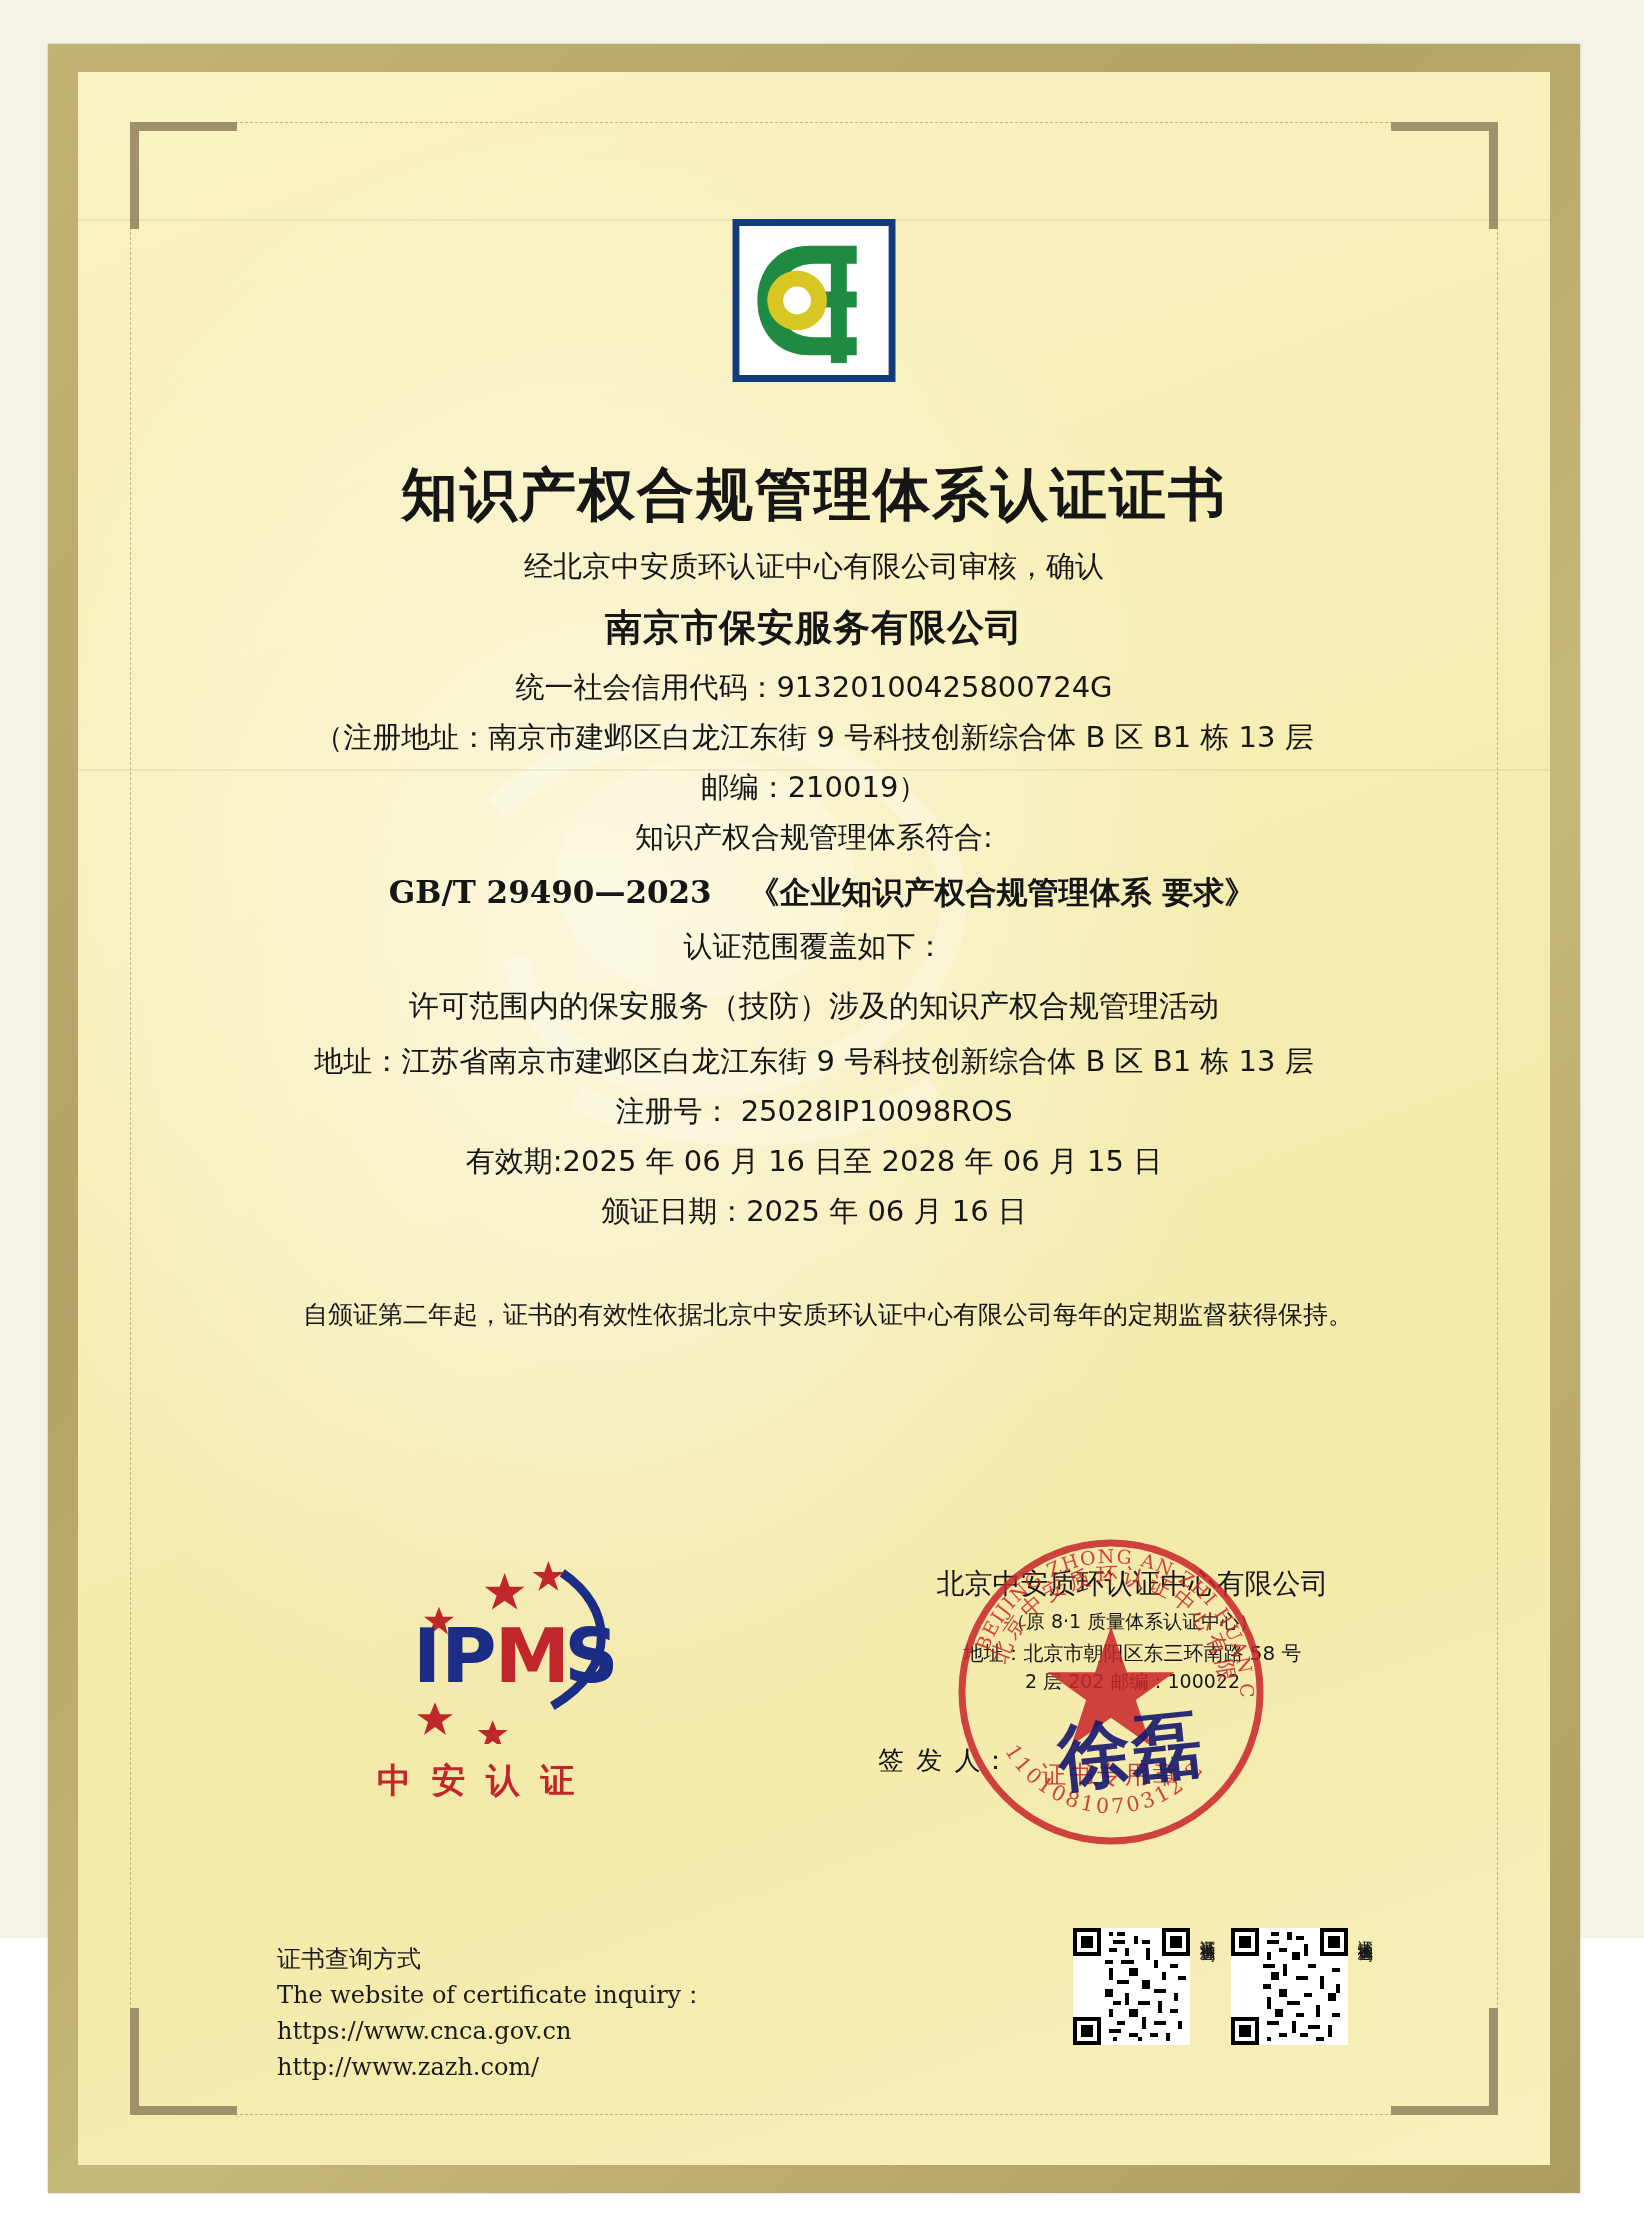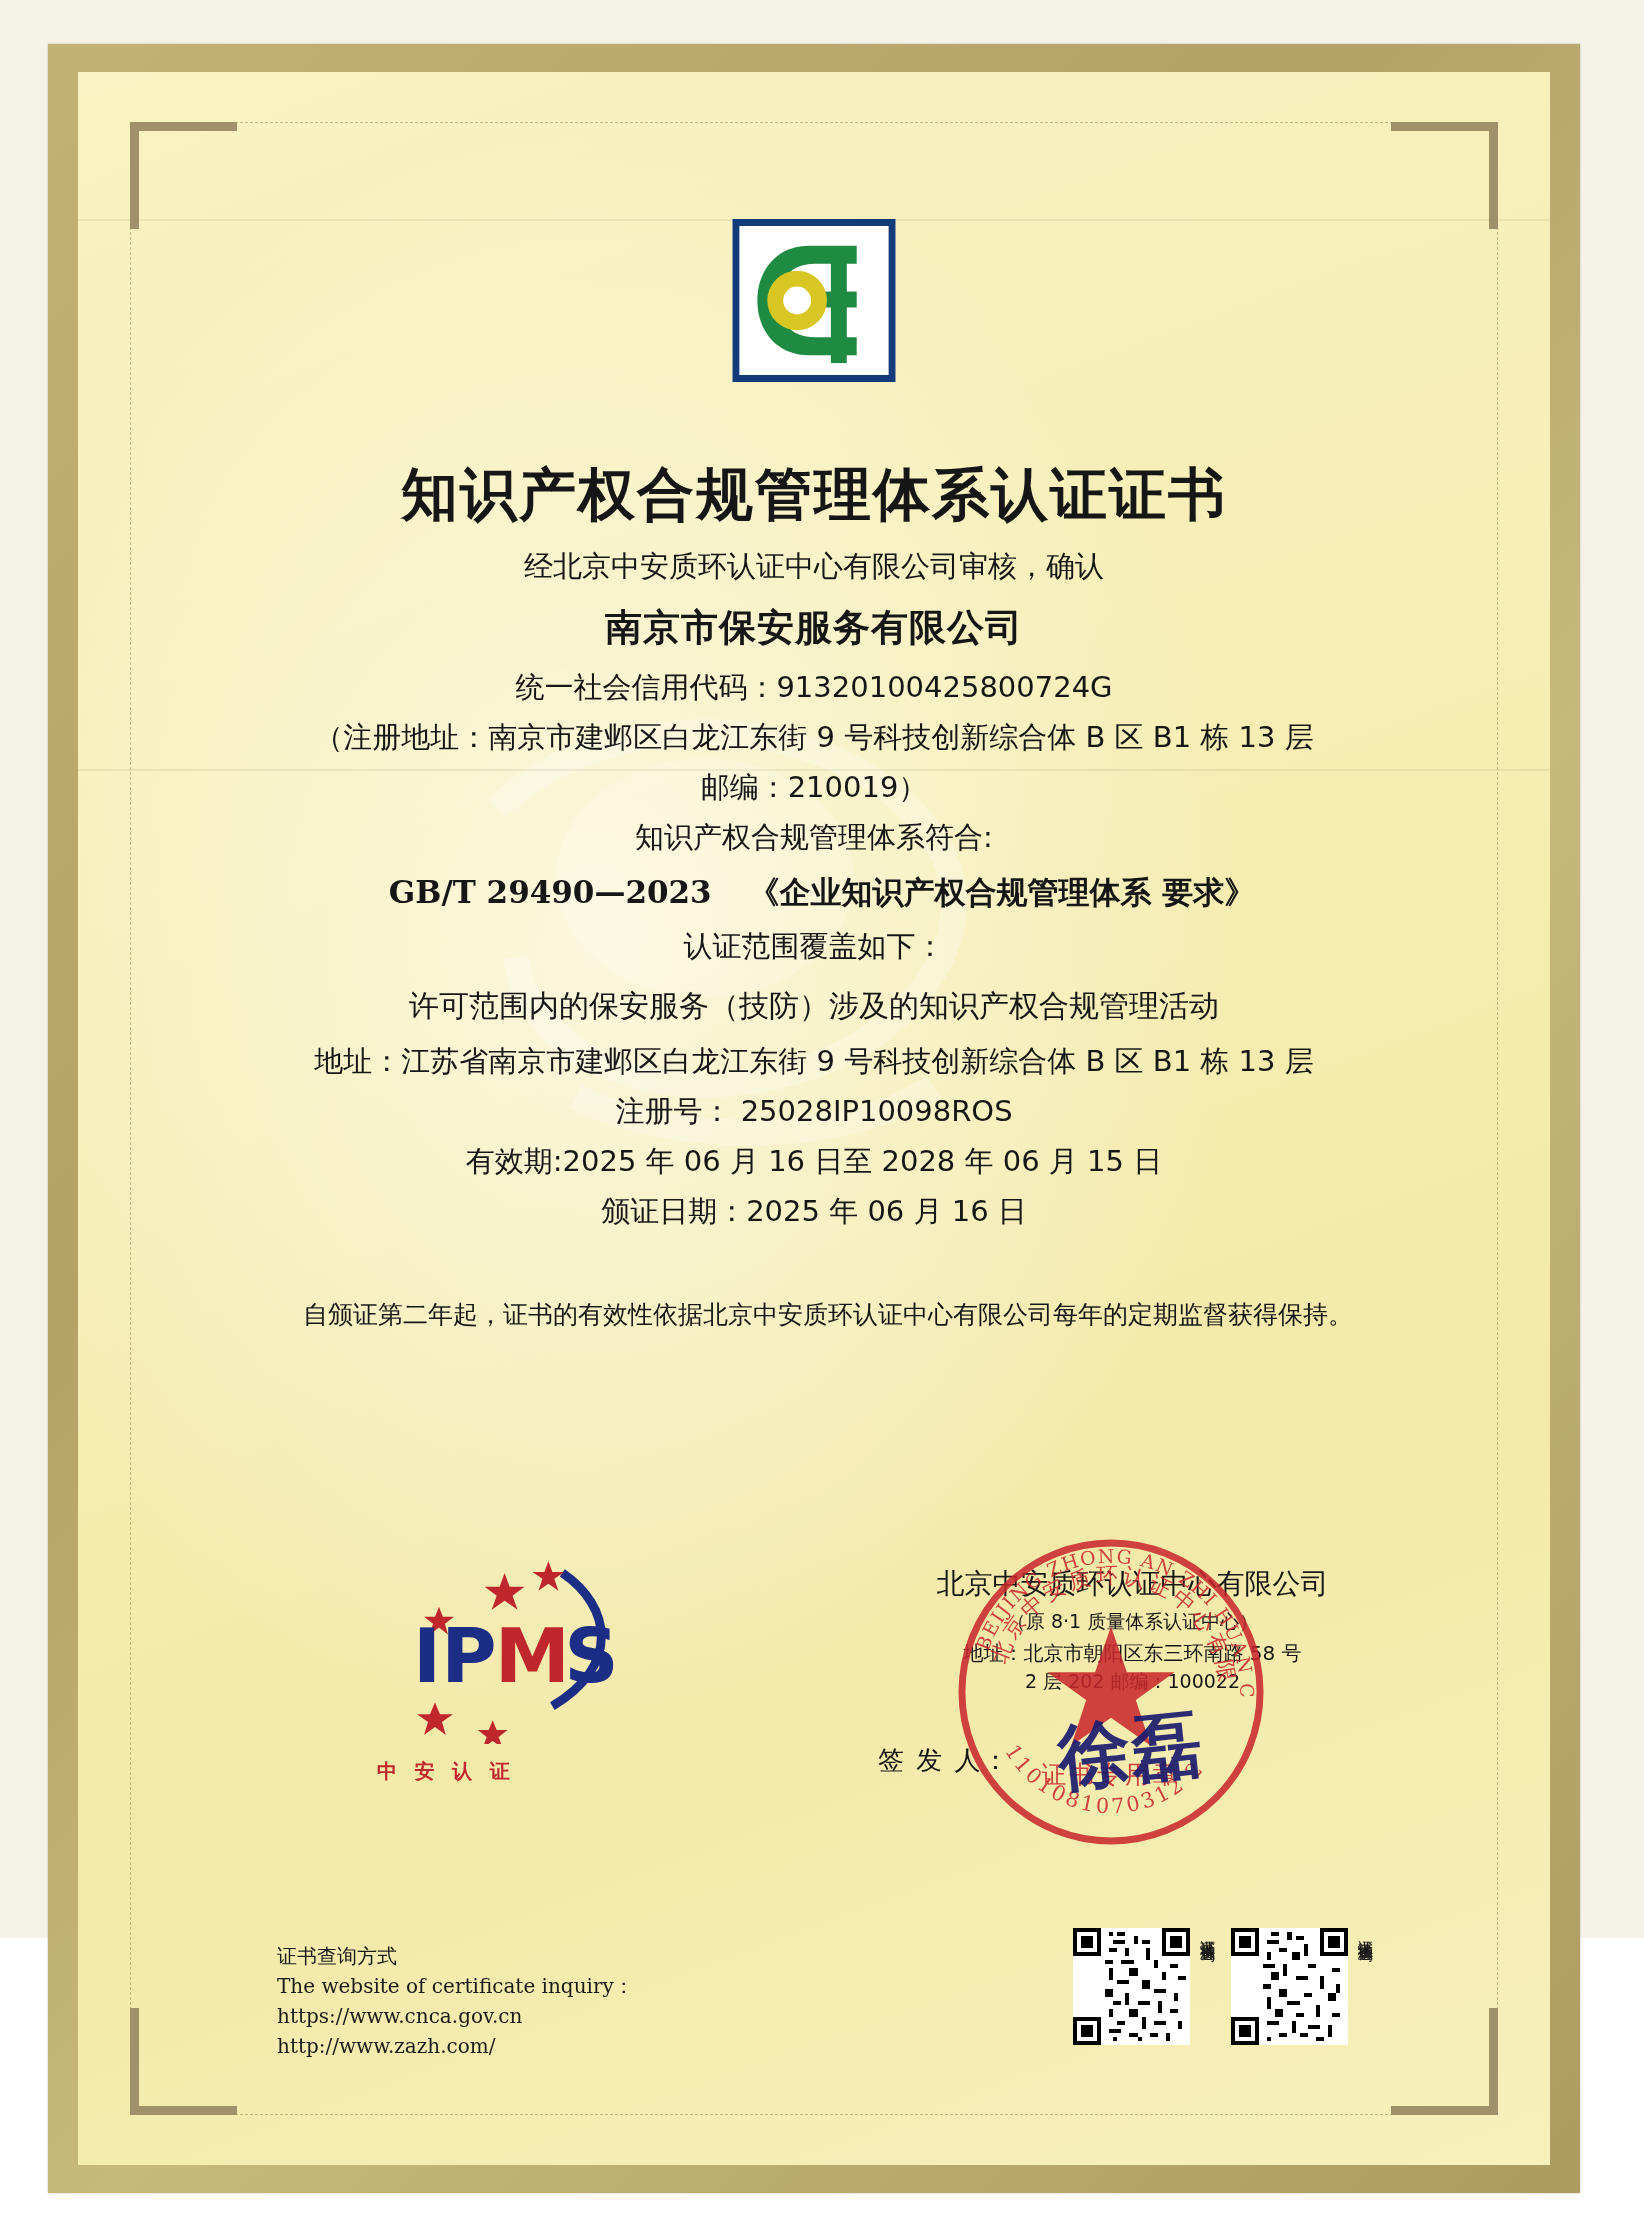--- a/index.html
+++ b/index.html
@@ -159,25 +159,25 @@
   
   .ipms-block {
     position: absolute;
     left: 299px;
     top: 1483px;
     width: 328px;
     text-align: left;
   }
   .ipms-sub {
     margin-top: 10px;
-    font-size: 20px;
+    font-size: 34px;
     font-weight: bold;
     color: #c0272d;
     letter-spacing: 6px;
-    font-family: Liberation Sans, sans-serif;
+    font-family: Liberation Serif, serif;
   }
 
   .issuer-block {
     position: absolute;
     left: 776px;
     top: 1493px;
     width: 557px;
     text-align: center;
     color: #161616;
     font-family: "DejaVu Sans", "Liberation Sans", sans-serif;
@@ -213,21 +213,21 @@
     opacity: .92;
     white-space: nowrap;
     font-weight: bold;
   }
 
   
   .inquiry {
     position: absolute;
     left: 199px;
     top: 1869px;
-    font-size: 20px;
+    font-size: 24px;
     line-height: 1.5;
     color: #1a1a1a;
     font-family: "DejaVu Sans", "Liberation Sans", sans-serif;
   }
   .inquiry .en,
   .inquiry .url { font-family: "DejaVu Serif", "Liberation Serif", serif; }
 
   .qr-area {
     position: absolute;
     left: 995px;

